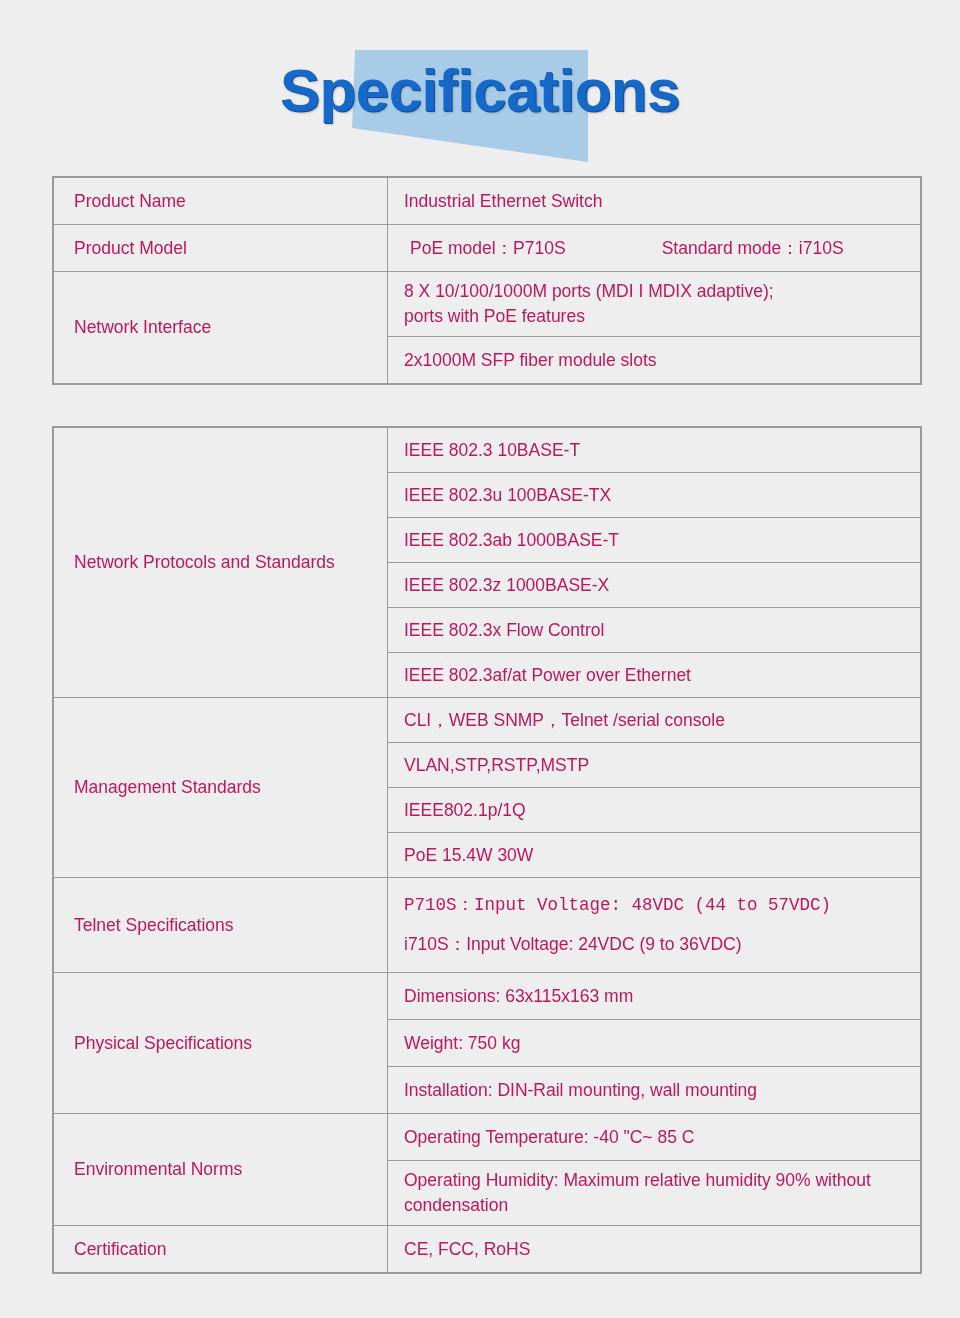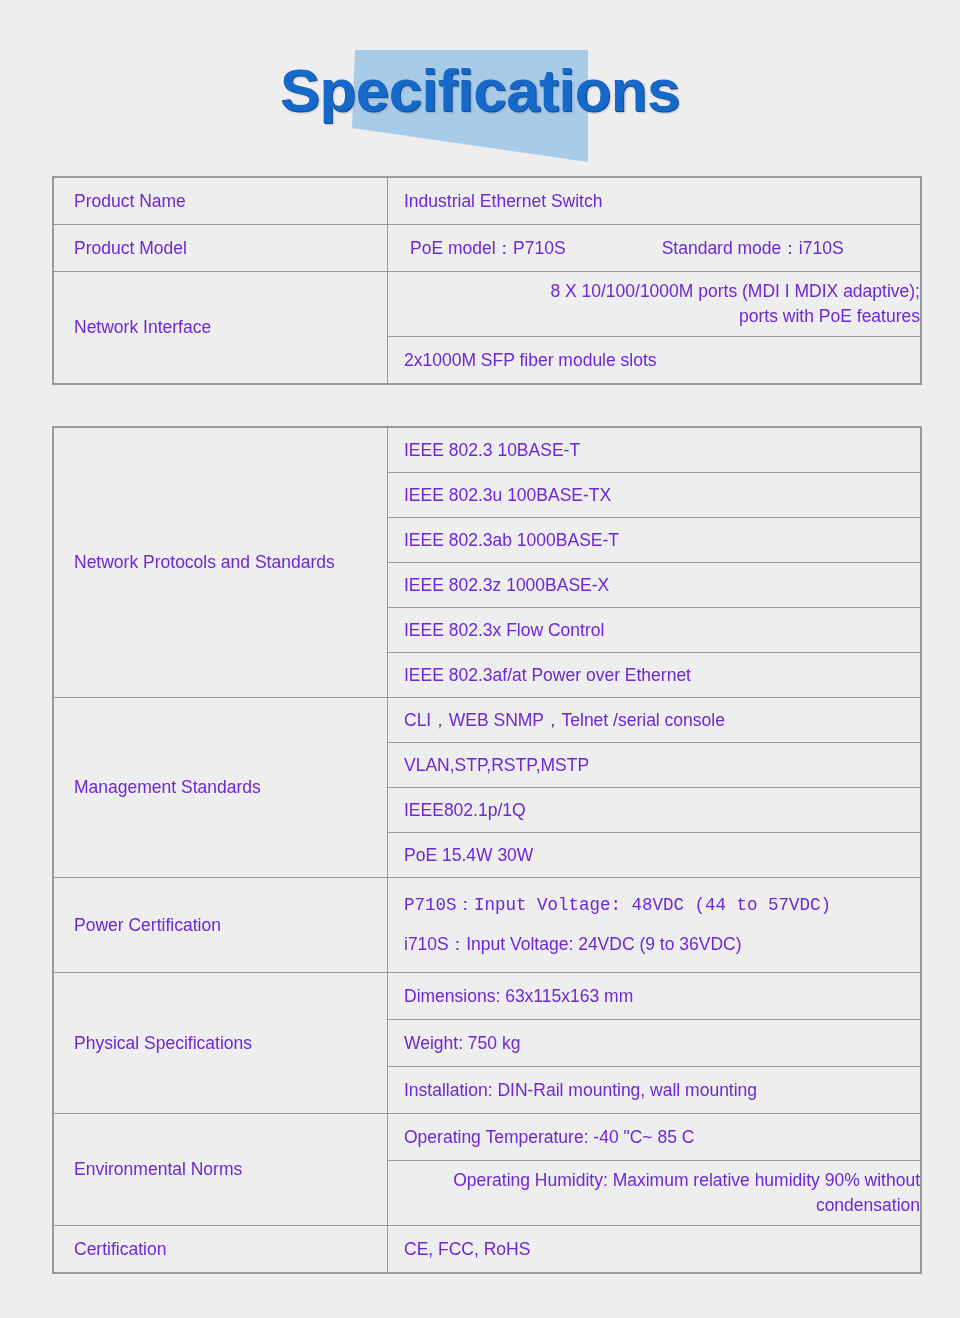--- a/index.html
+++ b/index.html
@@ -58,36 +58,36 @@
     width: 870px;
   }
   #table-main {
     left: 52px;
     top: 426px;
     width: 870px;
   }
   .spec-table td {
     border: 1px solid #9a9a9a;
     font-size: 17.5px;
-    color: #6d28d9;
+    color: #be185d;
     vertical-align: middle;
     padding: 0 0 0 18px;
     line-height: 1.42;
     background: #eeeeee;
   }
   .spec-table td.label-cell {
     width: 313px;
     padding-left: 20px;
   }
   .spec-table td.value-cell {
     padding-left: 16px;
   }
   .row-1line  { height: 44px; margin-top: 19px; }
   .row-short  { height: 46px; }
-  .row-2line  { height: 64px; text-align: right; }
+  .row-2line  { height: 64px; }
   .row-power  { height: 94px; }
   .cell-pad-left-extra { padding-left: 22px; }
 
   .value-line { display: block; }
   .model-row {
     display: flex;
     align-items: flex-start;
   }
   .model-a { padding-left: 6px; }
   .model-b { padding-left: 96px; }
@@ -161,21 +161,21 @@
       <td class="value-cell row-1line">VLAN,STP,RSTP,MSTP</td>
     </tr>
     <tr>
       <td class="value-cell row-1line"> IEEE802.1p/1Q</td>
     </tr>
     <tr>
       <td class="value-cell row-1line"> PoE 15.4W 30W</td>
     </tr>
 
     <tr>
-      <td class="label-cell row-power">Power Certification</td>
+      <td class="label-cell row-power">Telnet Specifications</td>
       <td class="value-cell row-power cell-pad-left-extra">
         <span class="value-line" style="padding-bottom:14px;font-family:Liberation Mono, monospace;">P710S：Input Voltage: 48VDC (44 to 57VDC)</span>
         <span class="value-line">i710S：Input Voltage: 24VDC (9 to 36VDC)</span>
       </td>
     </tr>
 
     <tr>
       <td class="label-cell" rowspan="3">Physical Specifications</td>
       <td class="value-cell row-short">Dimensions: 63x115x163 mm</td>
     </tr>

